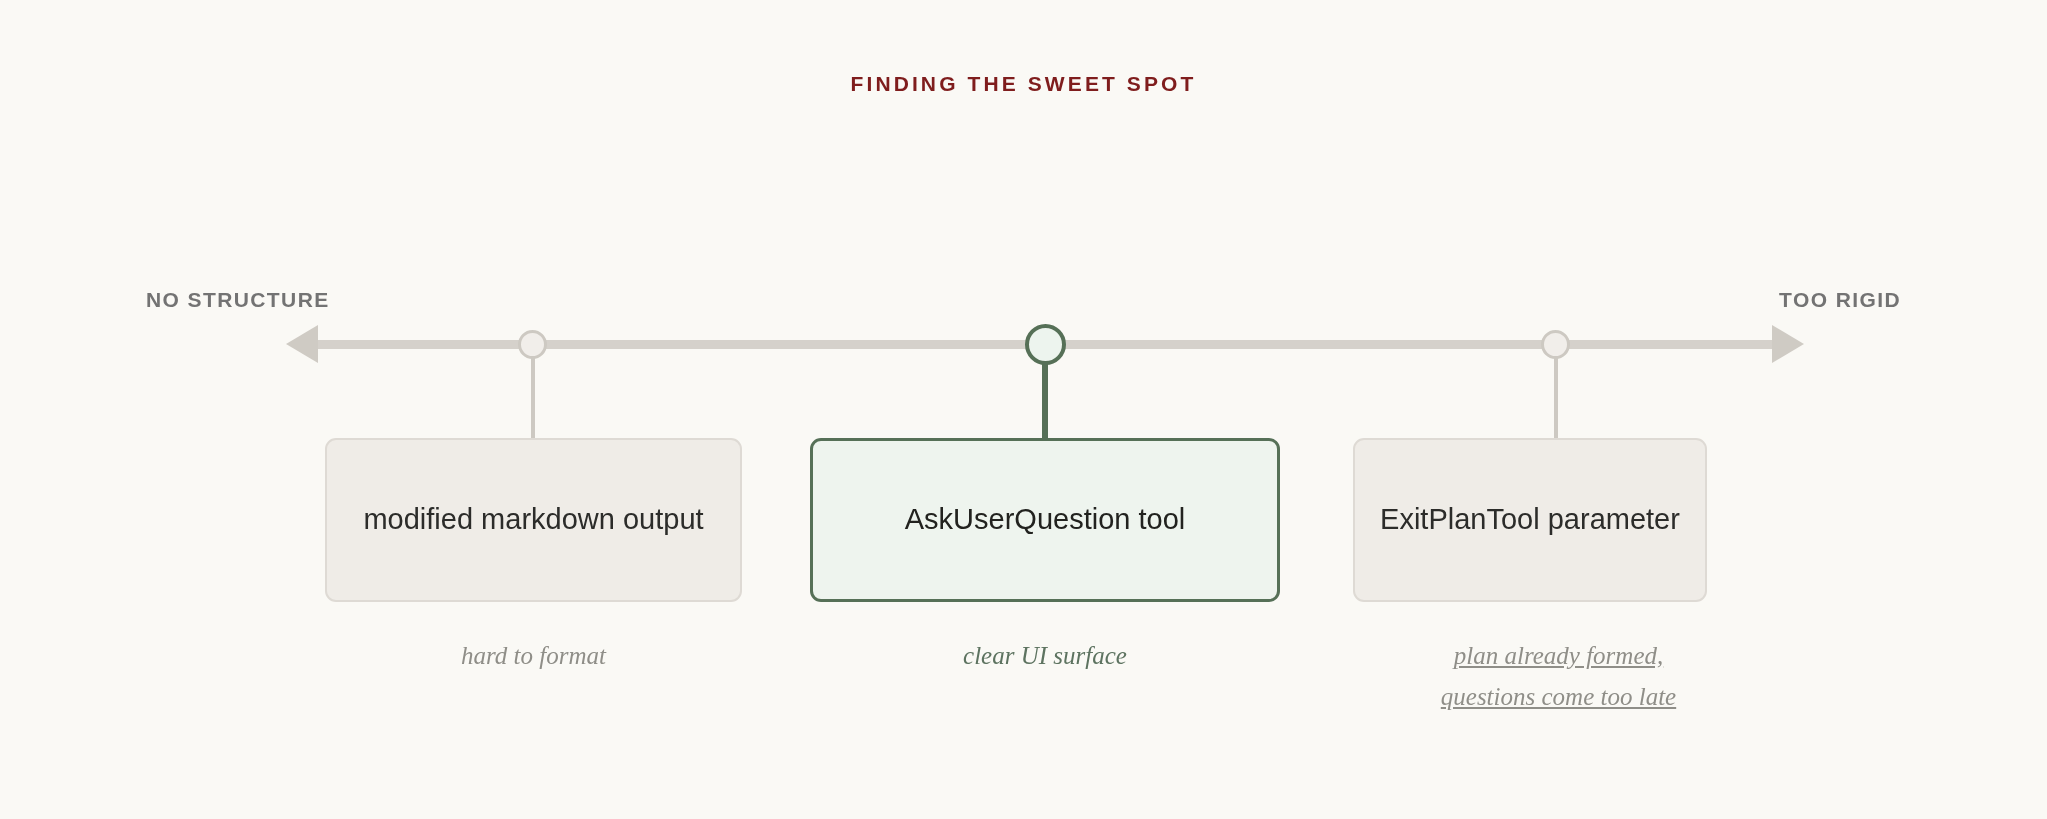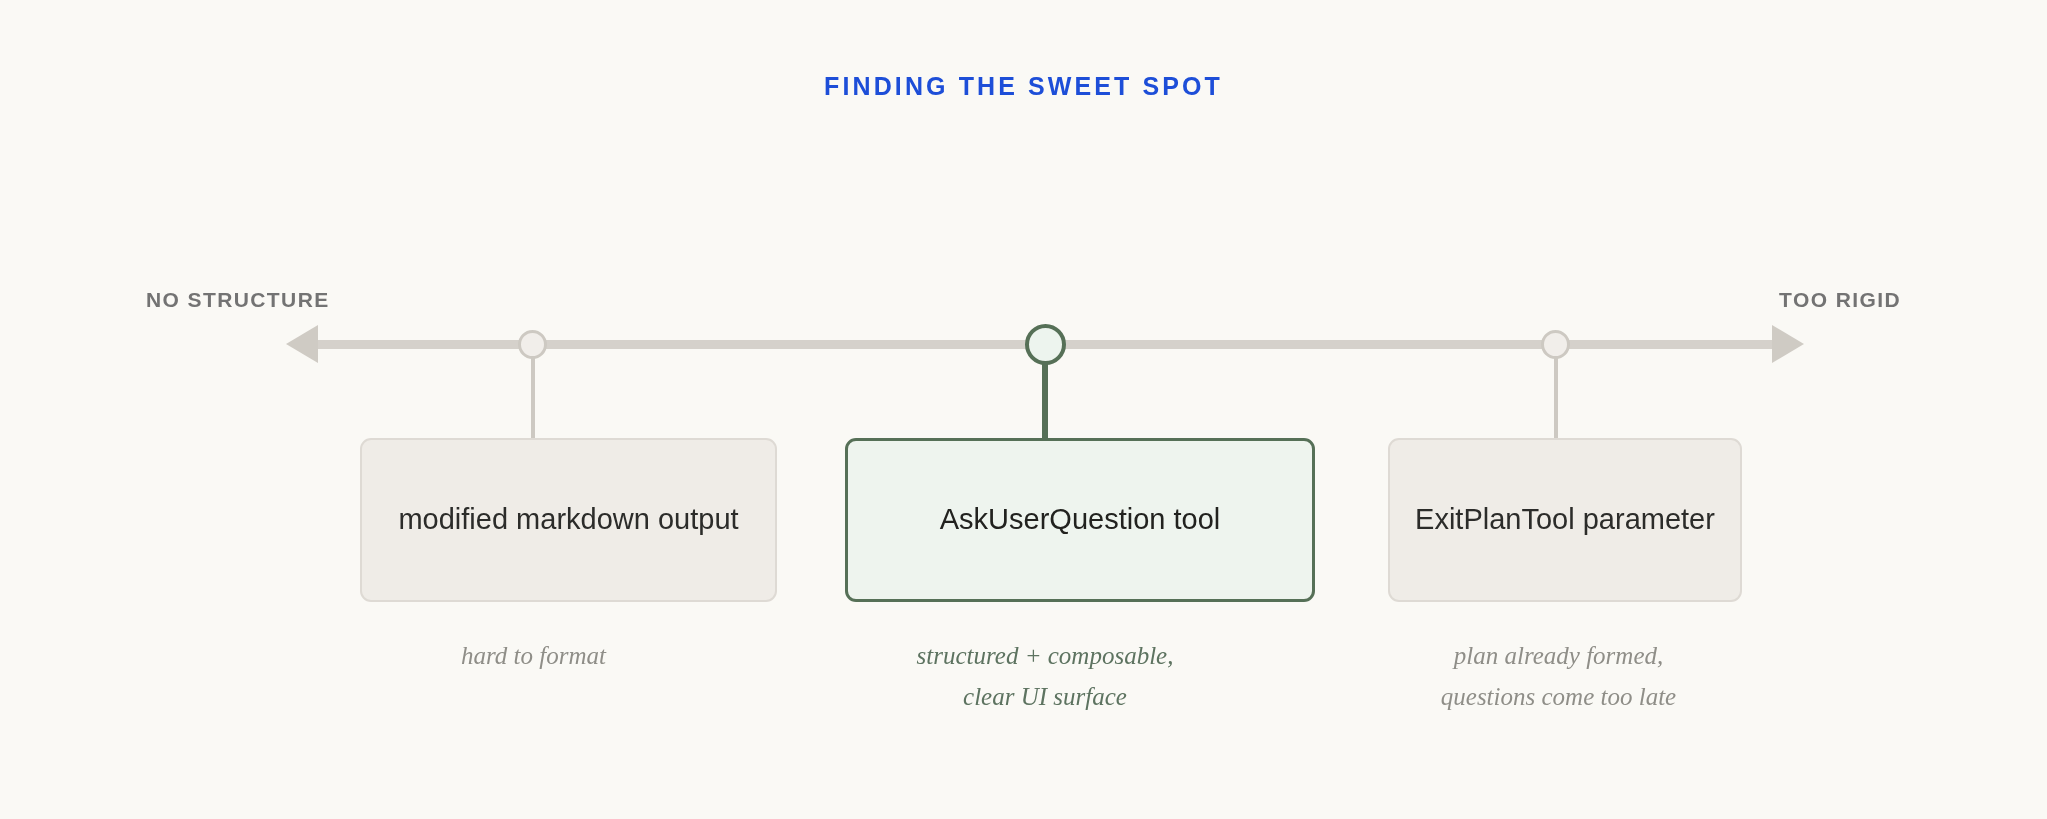--- a/index.html
+++ b/index.html
@@ -21,24 +21,24 @@
     height: 819px;
   }
 
   
   .title {
     position: absolute;
     top: 72px;
     left: 0;
     width: 2047px;
     text-align: center;
-    font-size: 25px;
+    font-size: 21px;
     font-weight: bold;
     letter-spacing: 3.1px;
-    color: #1d4ed8;
+    color: #7f1d1d;
     font-family: "Liberation Sans", sans-serif;
   }
 
   
   .axis-line {
     position: absolute;
     left: 300px;
     top: 340px;
     width: 1490px;
     height: 9px;
@@ -119,21 +119,20 @@
     top: 438px;
     height: 164px;
     box-sizing: border-box;
     border-radius: 11px;
     display: flex;
     align-items: center;
     justify-content: center;
     text-align: center;
     line-height: 1.28;
     z-index: 4;
-    margin-left: 35px;
   }
   .card-muted {
     background: #efece7;
     border: 2px solid #dedad4;
     color: #2c2c2a;
     font-size: 29px;
     font-weight: normal;
   }
   .card-accent {
     background: #eef4ee;
@@ -186,30 +185,29 @@
 
   <div class="stem stem-accent" style="left:1042px;"></div>
   <div class="node node-accent" style="left:1025px;"></div>
   <div class="card card-accent" style="left:810px; width:470px;">
     <div>
       <span>AskUserQuestion</span>
       <span>tool</span>
     </div>
   </div>
   <div class="caption caption-accent" style="left:810px; width:470px;">
-    <span>structured + composable,</span>
     <span>clear UI surface</span>
   </div>
 
   <div class="stem stem-muted" style="left:1554px;"></div>
   <div class="node node-muted" style="left:1541px;"></div>
   <div class="card card-muted" style="left:1353px; width:354px;">
     <div>
       <span>ExitPlanTool</span>
       <span>parameter</span>
     </div>
   </div>
-  <div class="caption caption-muted" style="left:1313px; width:491px;">
+  <div class="caption caption-muted" style="left:1313px; width:491px;text-decoration:underline;">
     <span>plan already formed,</span>
     <span>questions come too late</span>
   </div>
 
 </div>
 
 </body></html>

